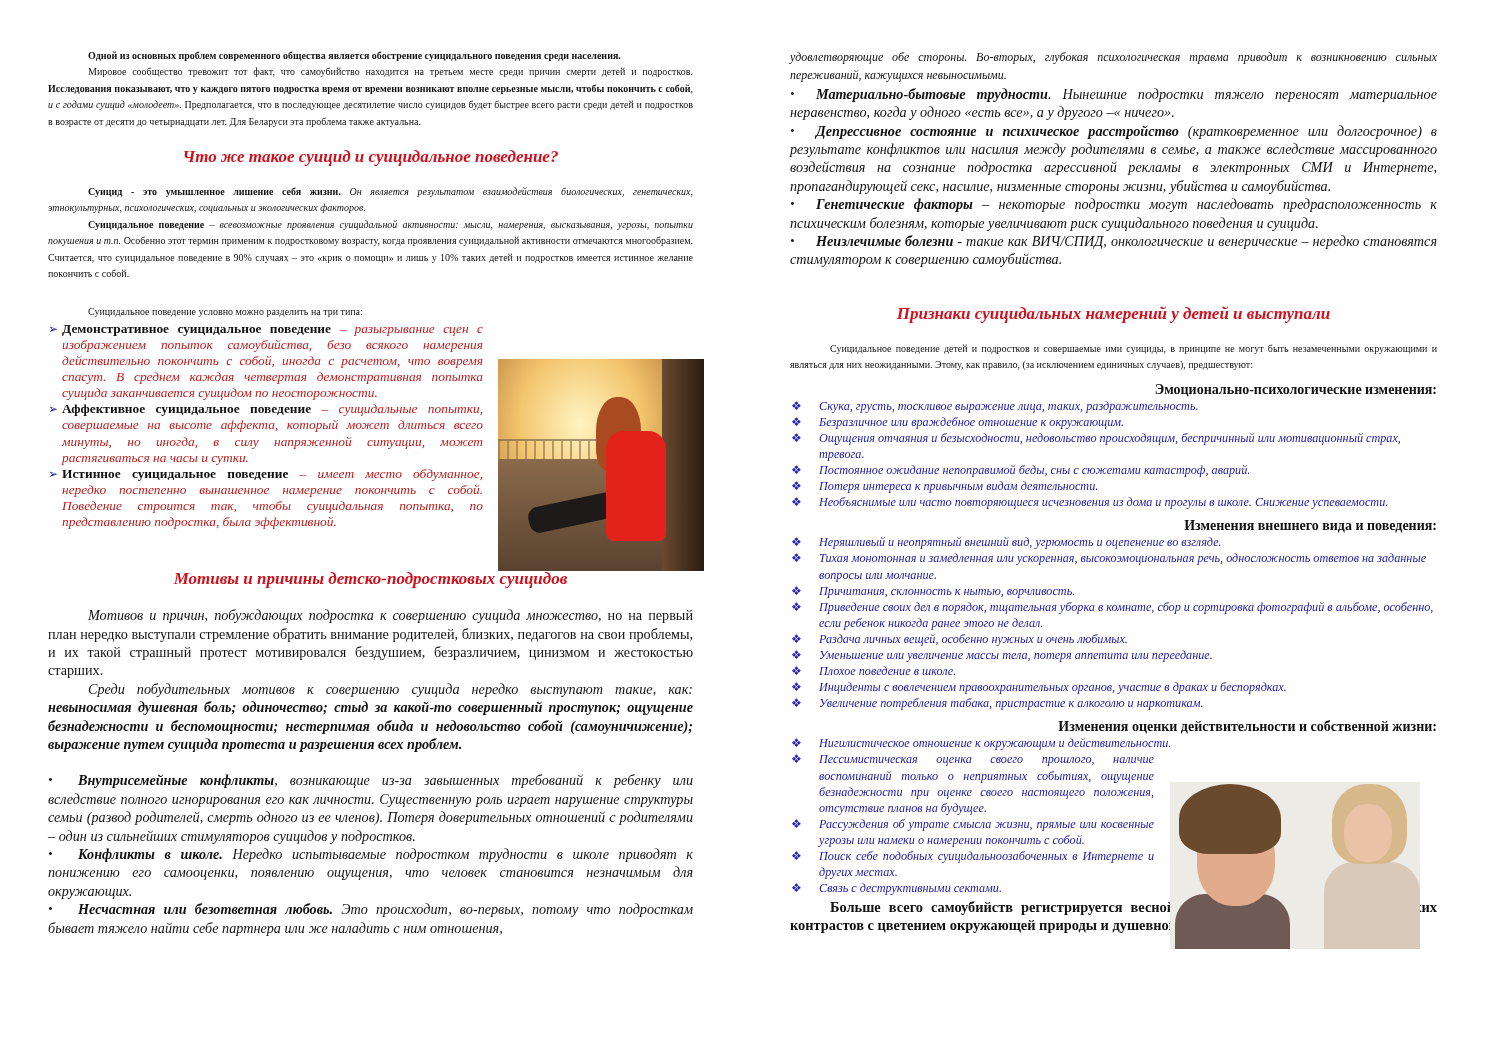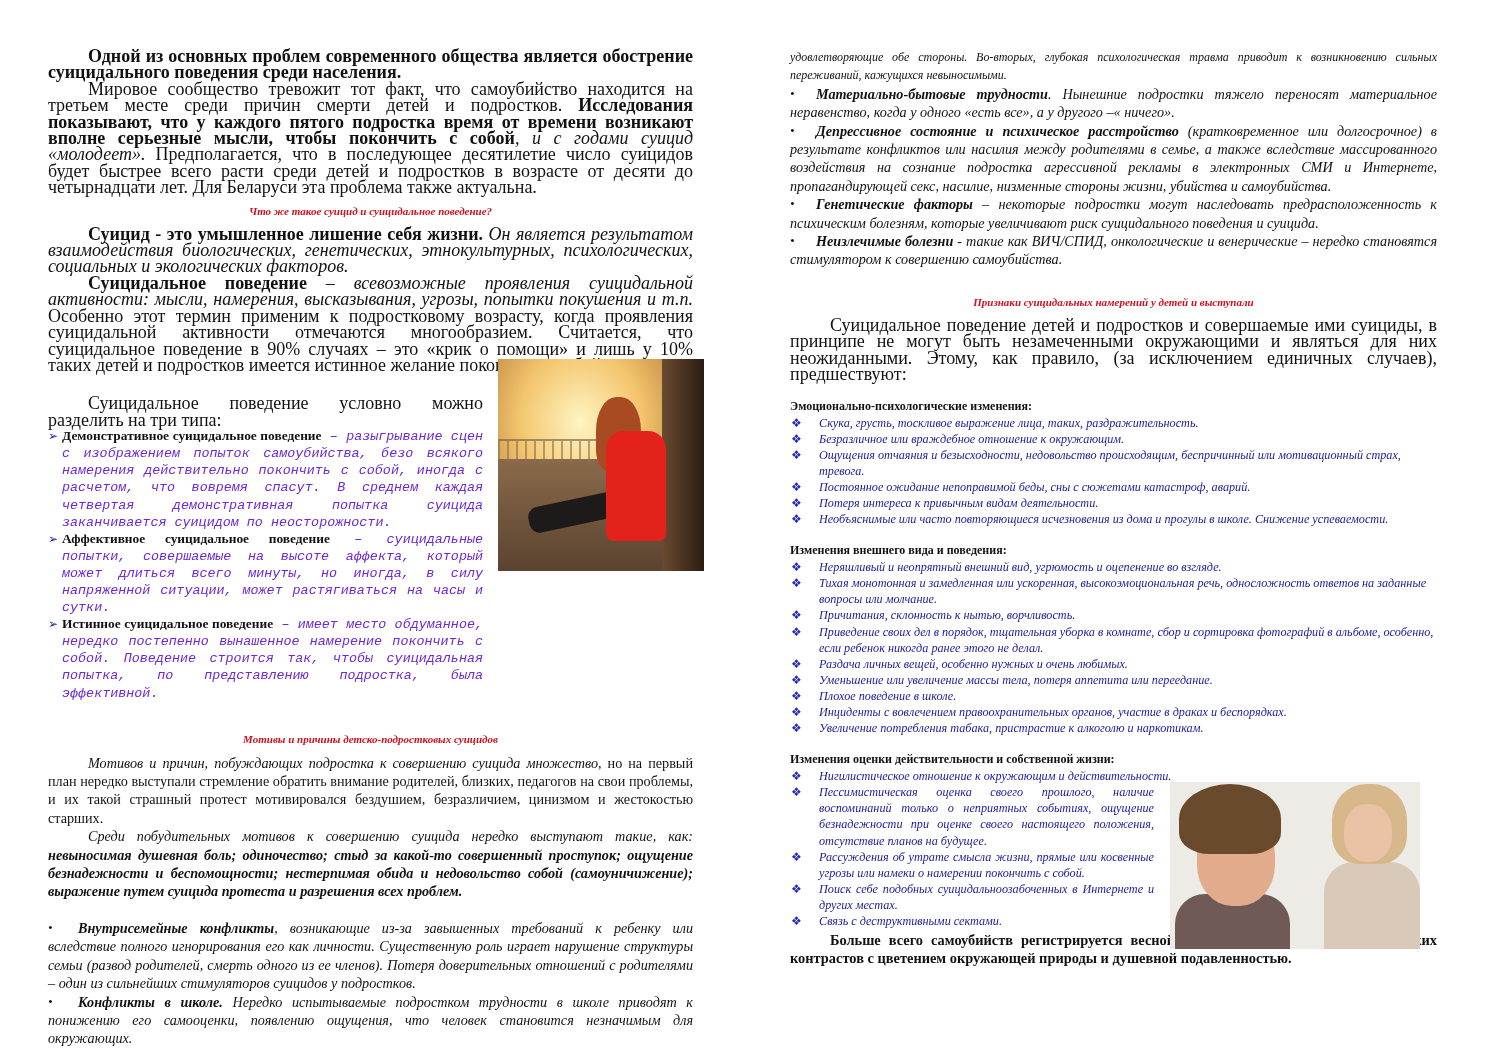--- a/index.html
+++ b/index.html
@@ -1,28 +1,28 @@
 <!DOCTYPE html>
 <html><head>
 <meta charset="utf-8">
 <style>
   html, body { margin: 0; padding: 0; background: #ffffff; }
   body { width: 1486px; height: 1050px; position: relative; overflow: hidden;
          font-family: "Liberation Serif", "DejaVu Serif", serif; color: #111; }
   .col { position: absolute; top: 48px; }
   .col-left { left: 48px; width: 645px; }
   .col-right { left: 790px; width: 647px; }
-  p { margin: 0; font-size: 18px; line-height: 16.4px; text-align: justify; }
+  p { margin: 0; font-size: 10px; line-height: 16.4px; text-align: justify; }
   .indent { text-indent: 40px; }
   .b { font-weight: bold; }
   .i { font-style: italic; }
-  .blue { color: #6d28d9; font-family: Liberation Mono, monospace; }
-  h2 { margin: 4px; font-family: "Liberation Serif", serif; font-style: italic; font-weight: bold;
-       color: #d0101c; font-size: 11px; text-align: center; line-height: 22px; }
-  .sub { font-weight: bold; font-size: 12px; line-height: 17px; margin-top: 15px; }
+  .blue { color: #b91c1c; }
+  h2 { margin: 16px; font-family: "Liberation Serif", serif; font-style: italic; font-weight: bold;
+       color: #d0101c; font-size: 17px; text-align: center; line-height: 22px; }
+  .sub { font-weight: bold; font-size: 14px; line-height: 17px; margin-top: 7px; text-align: right; }
   ul { list-style: none; margin: 0; padding: 0; }
   .arrow-list li { position: relative; padding-left: 14px; font-size: 13.4px; line-height: 16.1px; text-align: justify; }
   .arrow-list li .bul { position: absolute; left: 0; top: 0; color: #1a1a9c; font-size: 12px; }
   .dot-list li { position: relative; font-size: 13.6px; line-height: 16.6px; text-align: justify; text-indent: 30px; }
   .dot-list li .bul { position: absolute; left: 0; top: 0; text-indent: 0; font-size: 13px; }
   .diamond-list li { position: relative; padding-left: 29px; font-size: 12.2px; line-height: 16.1px;
                      color: #1a1a9c; font-style: italic; text-align: left; }
   .diamond-list li .bul { position: absolute; left: 1px; top: 0; color: #2a2ab5; font-style: normal; font-size: 12px; }
   .photo1 { position: absolute; left: 498px; top: 359px; width: 206px; height: 212px;
             background: radial-gradient(ellipse at 40% 30%, #fff4c2 0%, #f3c56d 35%, #b47a3a 70%, #3a2a1e 100%); overflow: hidden; }

